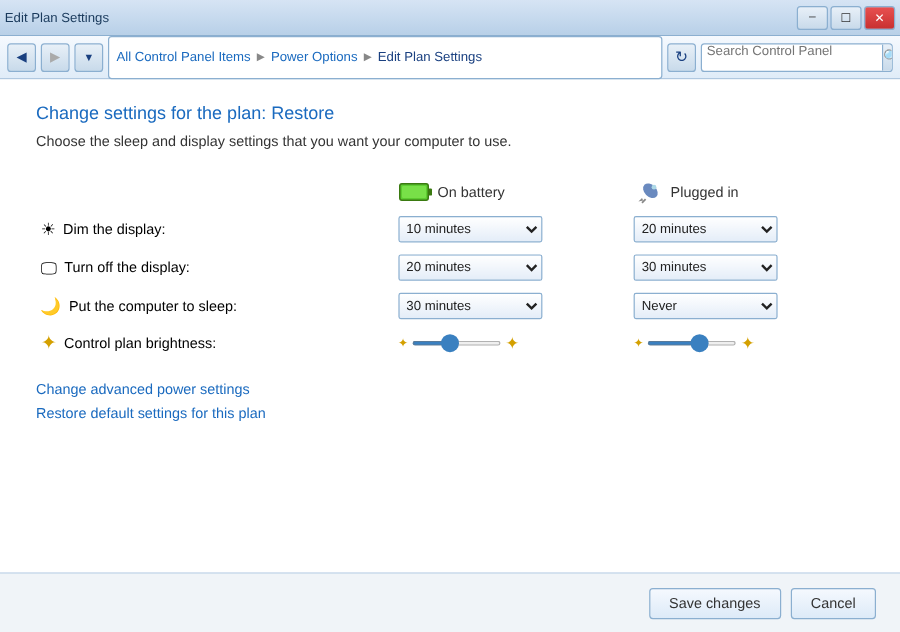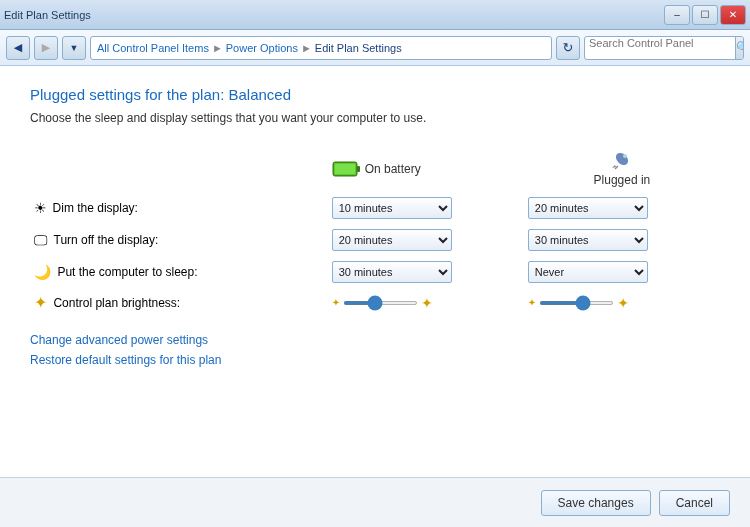--- a/index.html
+++ b/index.html
@@ -67,21 +67,21 @@
       display: flex;
       align-items: center;
       justify-content: center;
       cursor: pointer;
       font-size: 11px;
       color: #1a4080;
     }
     .nav-btn.disabled { color: #aaa; }
     .breadcrumb-bar {
       flex: 1;
-      height: 24px;
+      height: 36px;
       border: 1px solid #8bafd0;
       background: white;
       border-radius: 3px;
       display: flex;
       align-items: center;
       padding: 0 6px;
       font-size: 11px;
       color: #1a4080;
     }
     .breadcrumb-sep { color: #888; margin: 0 3px; }
@@ -213,41 +213,41 @@
   <div style="display:flex;align-items:flex-start;width:160px;height:24px;border:1px solid #8bafd0;border-radius:3px;background:white;overflow:hidden;">
     <input type="text" style="flex: 1 1 0%; border: none; outline: none; font-size: 11px; color: rgb(136, 136, 136); padding: 0px 4px; background: transparent;" placeholder="Search Control Panel">
     <div style="width:22px;height:100%;background:linear-gradient(to bottom,#e8f0f8,#c8daea);display:flex;align-items:center;justify-content:center;cursor:pointer;border-left:1px solid #8bafd0;">
       <span style="font-size:11px;">🔍</span>
     </div>
   </div>
 </div>
 
 <div style="position:relative; height: calc(527px - 66px);">
   <div class="main-content">
-    <h2 class="page-title">Plugged settings for the plan: Balanced</h2>
+    <h2 class="page-title">Change settings for the plan: Restore</h2>
     <p class="page-subtitle">Choose the sleep and display settings that you want your computer to use.</p>
 
     <table class="settings-table" style="border-collapse:collapse;">
       <thead>
         <tr>
           <td class="hdr-cell" style="width:220px;"></td>
           <td class="hdr-cell" style="width:145px;">
             <div style="display:flex;flex-direction:row;align-items:center;gap:3px;">
 
               <svg width="30" height="20" viewBox="0 0 30 20">
                 <rect x="1" y="3" width="24" height="14" rx="2" ry="2" fill="#4a9a20" stroke="#3a7a10" stroke-width="1"></rect>
                 <rect x="25" y="7" width="3" height="6" rx="1" ry="1" fill="#3a7a10"></rect>
                 <rect x="2" y="4" width="22" height="12" rx="1" ry="1" fill="#5ccc30"></rect>
                 <rect x="3" y="5" width="20" height="10" rx="1" ry="1" fill="#78e048"></rect>
               </svg>
               <span>On battery</span>
             </div>
           </td>
           <td class="hdr-cell" style="width:145px;">
-            <div style="display:flex;flex-direction:column;align-items:center;gap:3px;">
+            <div style="display:flex;flex-direction:row;align-items:center;gap:3px;">
 
               <svg width="28" height="20" viewBox="0 0 28 20">
                 <ellipse cx="14" cy="9" rx="5" ry="7" fill="#6a8abf" transform="rotate(-45 14 9)"></ellipse>
                 <polygon points="7,15 4,18 8,17" fill="#888"></polygon>
                 <circle cx="17" cy="6" r="2" fill="#add8e6"></circle>
                 <line x1="10" y1="16" x2="7" y2="19" stroke="#888" stroke-width="1.5"></line>
               </svg>
               <span>Plugged in</span>
             </div>
           </td>

